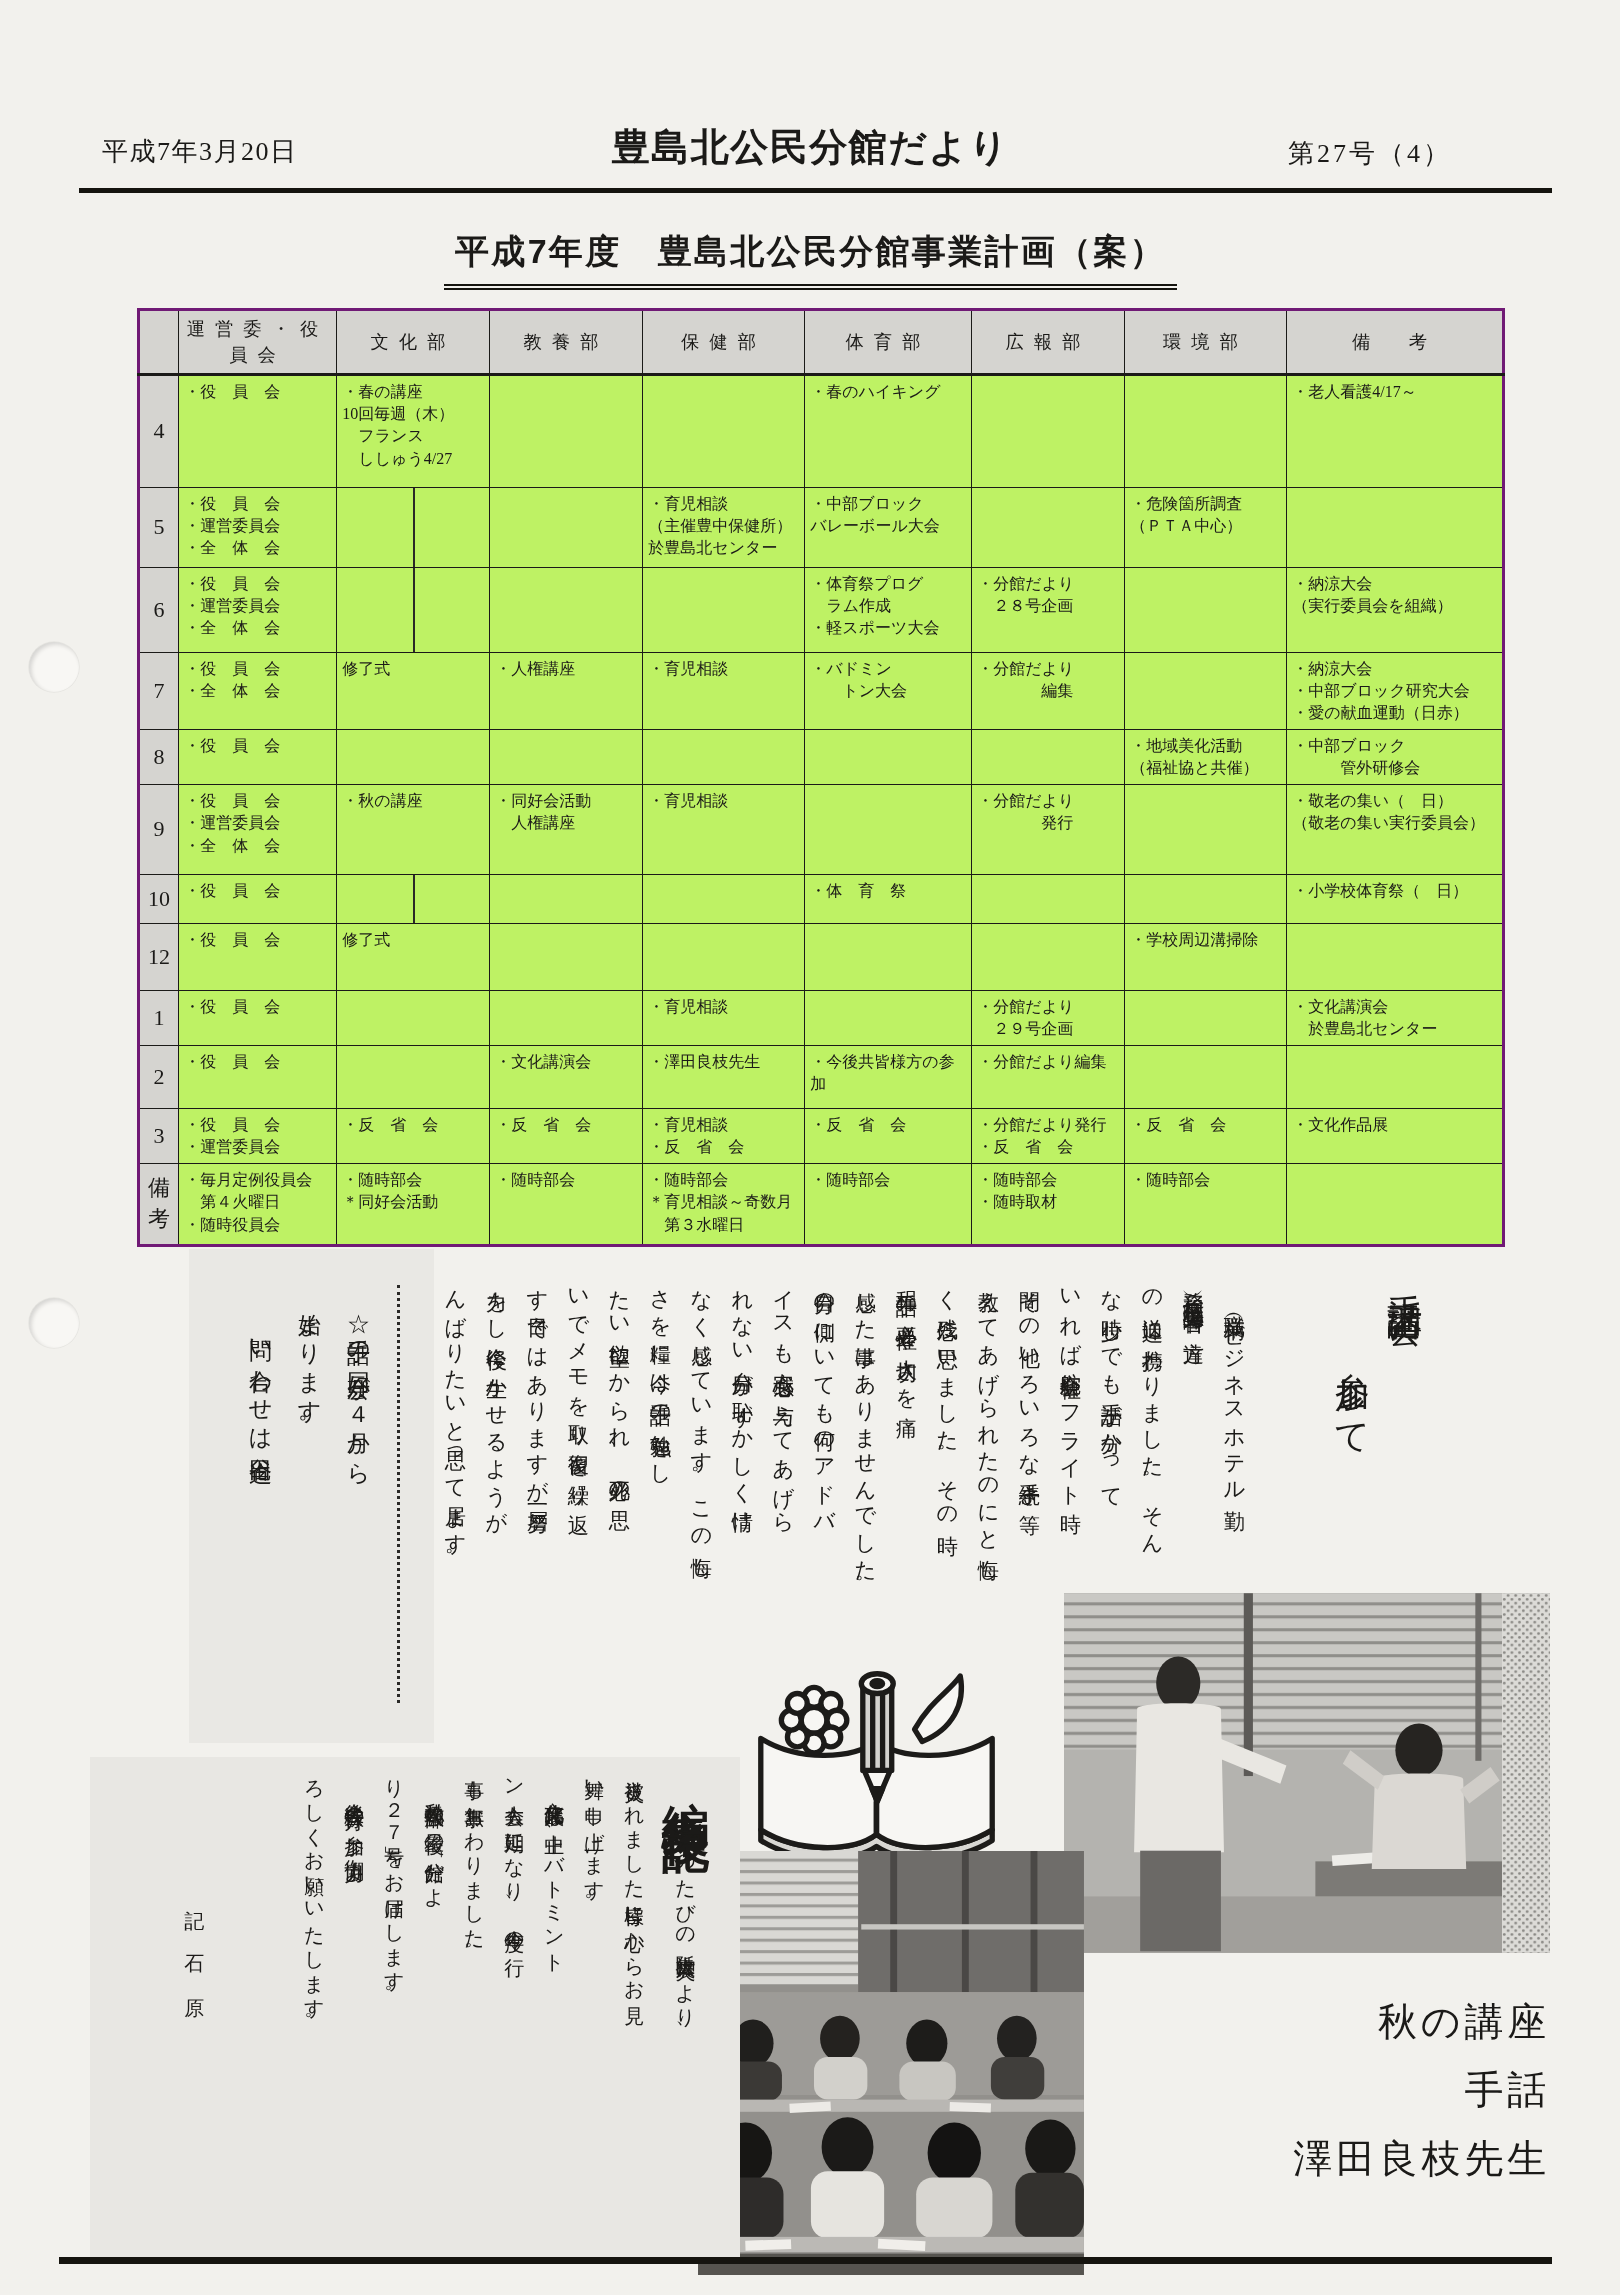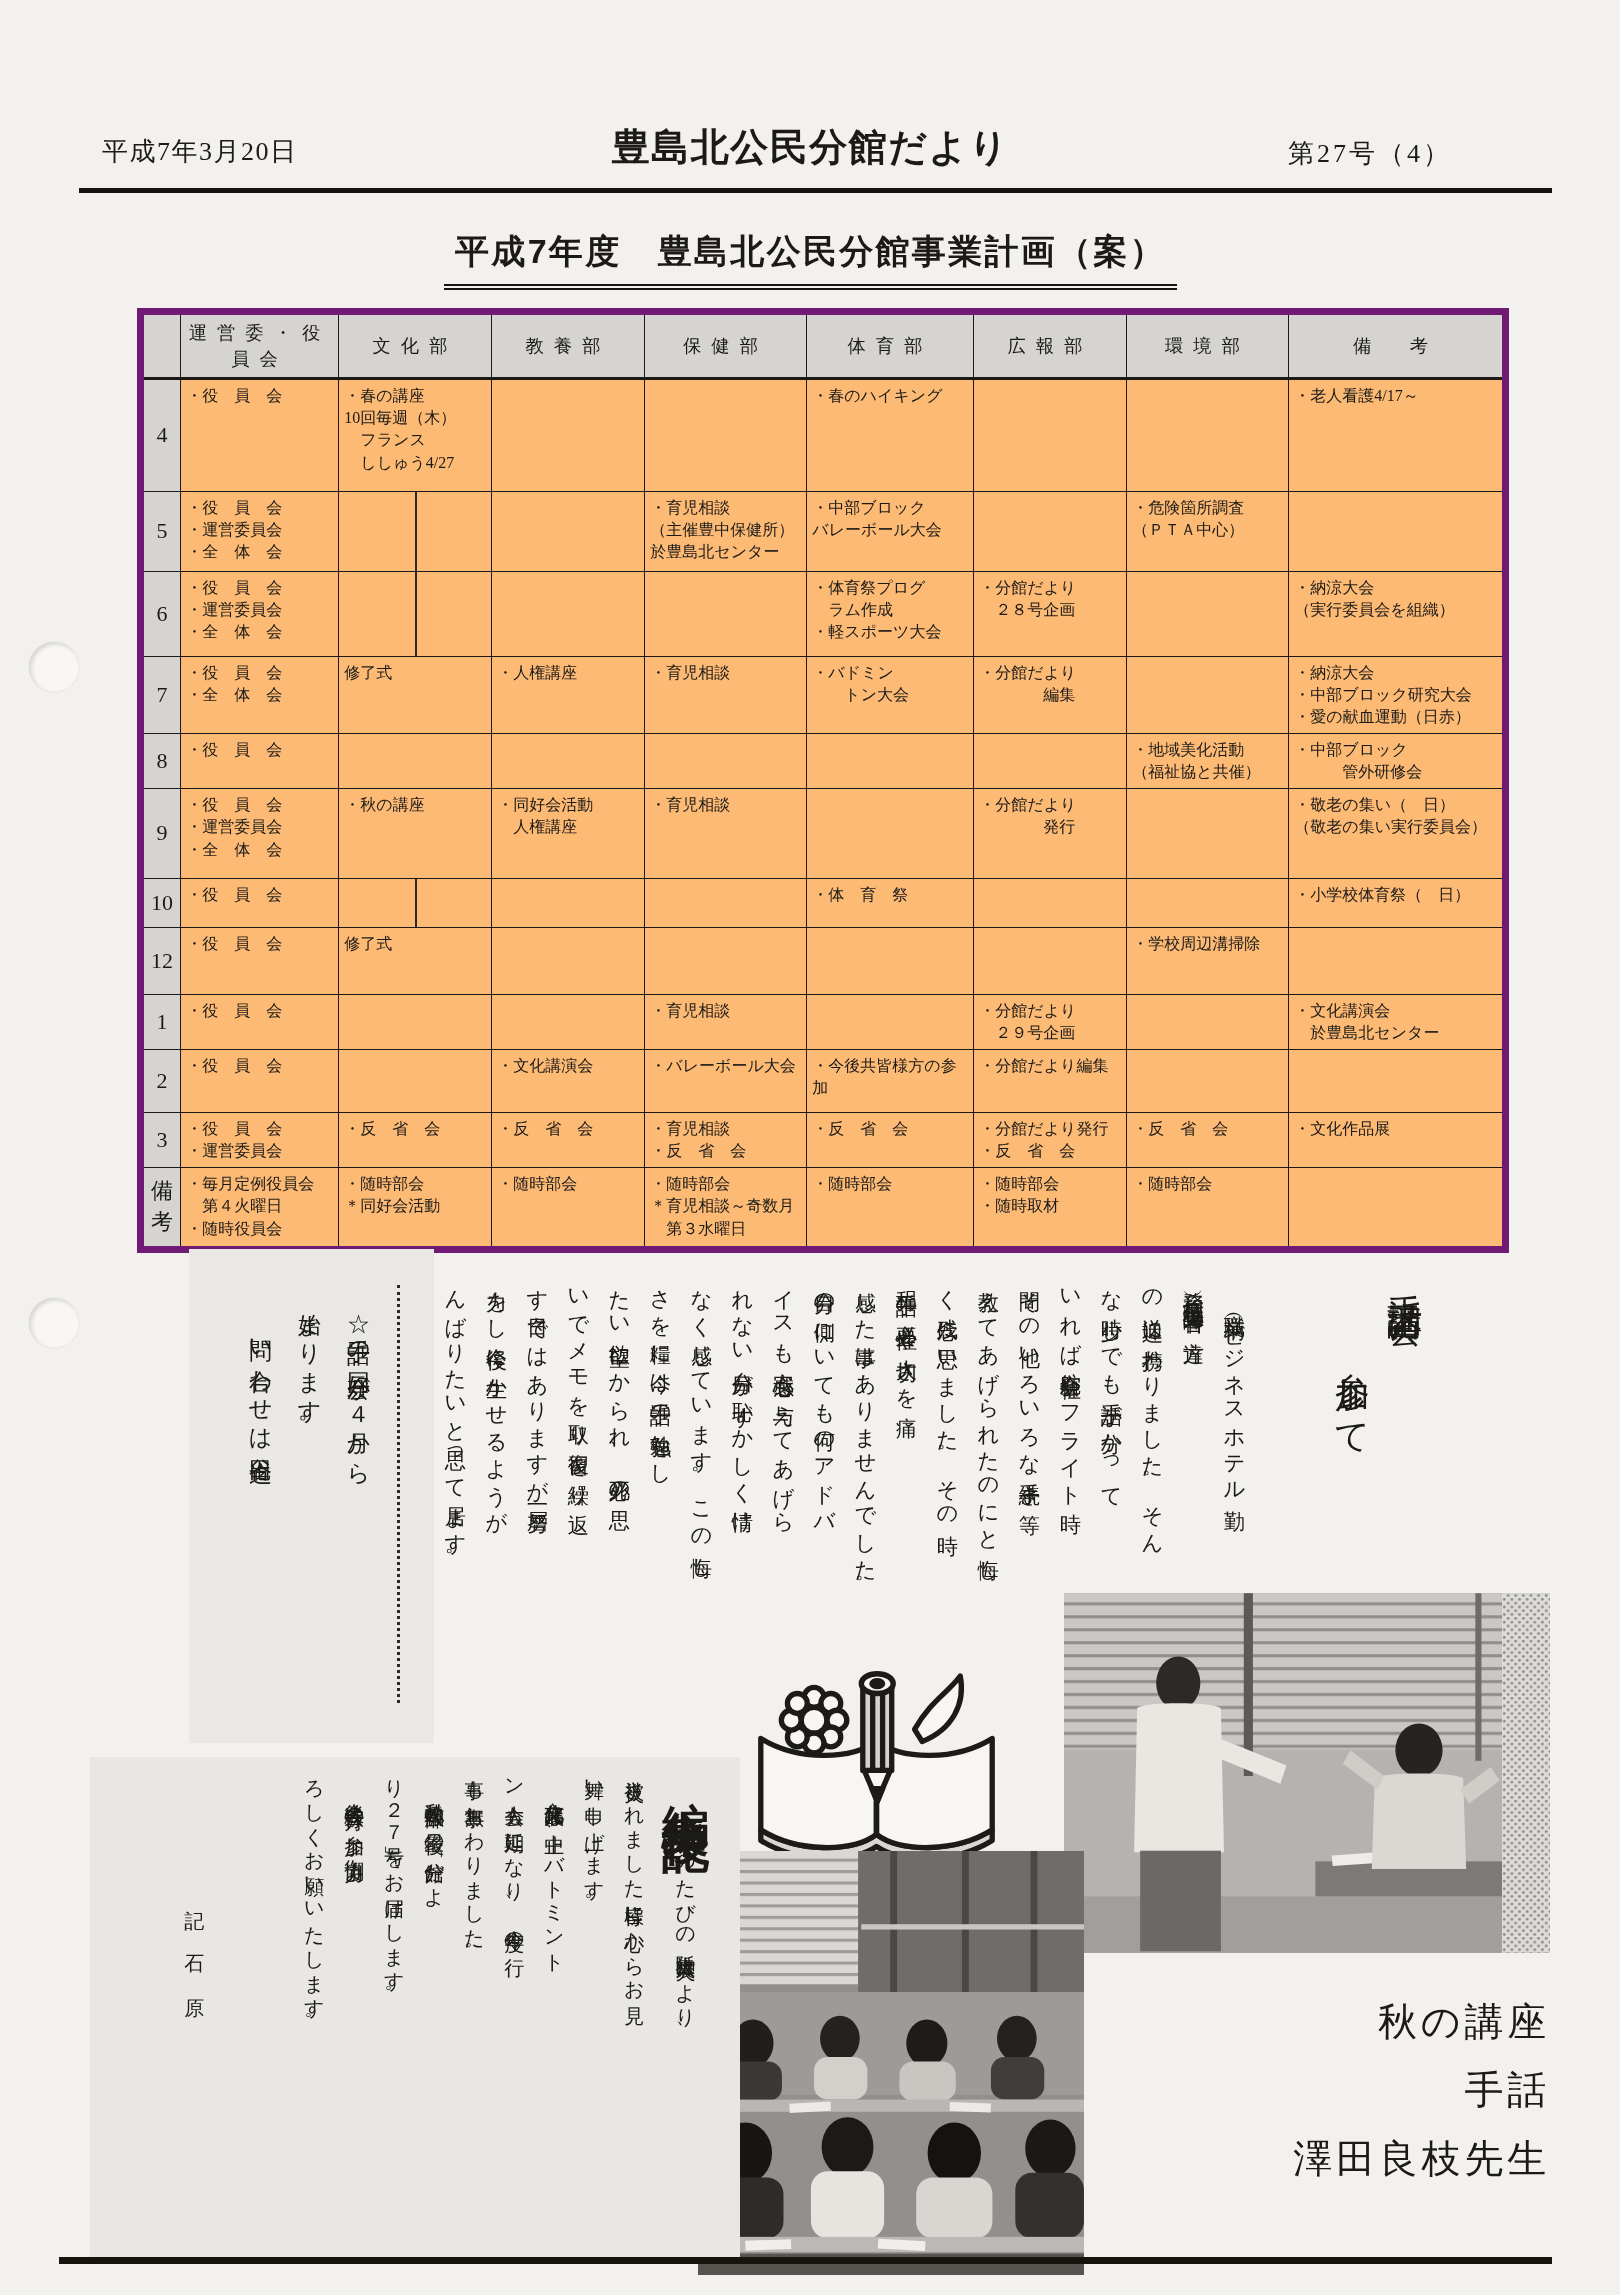--- a/index.html
+++ b/index.html
@@ -18,21 +18,21 @@
   .rule{background:#15140f;}
   .hdr-rule{left:79px;top:188px;width:1473px;height:5.3px;}
   .ftr-rule{left:59px;top:2257px;width:1493px;height:6.9px;}
   
   .plan-title{left:0;right:0;top:229px;text-align:center;}
   .plan-title span{display:inline-block;font-size:34px;font-weight:bold;
     font-family:"Liberation Sans","DejaVu Sans",sans-serif;letter-spacing:2.3px;
     border-bottom:6.1px double #15140f;padding:0 10.7px 9.1px;}
   
   .ptable-wrap{left:137px;top:308px;}
-  table{border-collapse:collapse;table-layout:fixed;border:7px solid #701a75;background:#fdba74;}
+  table{border-collapse:collapse;table-layout:fixed;border:3px solid #701a75;background:#bef264;}
   th,td{border:1.5px solid #1b1a18;vertical-align:top;padding:4.6px 5.3px;font-size:16px;
     line-height:1.4;white-space:pre-line;overflow:hidden;}
   thead th{background:#d5d4d0;font-weight:normal;font-size:18.3px;letter-spacing:0.55em;
     text-align:center;vertical-align:middle;padding:6.1px 0 4.6px;border-bottom:3px solid #1b1a18;height:34px;}
   thead th.mcol{letter-spacing:0;}
   td.mcol{background:#d5d4d0;text-align:center;vertical-align:middle;font-size:22px;padding:1.5px;}
   td.vl{position:relative;}
   td.vl::after{content:"";position:absolute;left:50%;top:-1.5px;bottom:-1.5px;width:1.5px;background:#2a2927;}
   #plan-table tbody tr:nth-child(1){height:113px;}
   #plan-table tbody tr:nth-child(2){height:80px;}
@@ -244,21 +244,21 @@
 　２９号企画</td>
           <td class=""></td>
           <td class="">・文化講演会
 　於豊島北センター</td>
         </tr>
         <tr>
           <td class="mcol">2</td>
           <td class="">・役　員　会</td>
           <td class=""></td>
           <td class="">・文化講演会</td>
-          <td class="">・バレーボール大会</td>
+          <td class="">・澤田良枝先生</td>
           <td class="">・今後共皆様方の参加</td>
           <td class="">・分館だより編集</td>
           <td class=""></td>
           <td class=""></td>
         </tr>
         <tr>
           <td class="mcol">3</td>
           <td class="">・役　員　会
 ・運営委員会</td>
           <td class="">・反　省　会</td>

